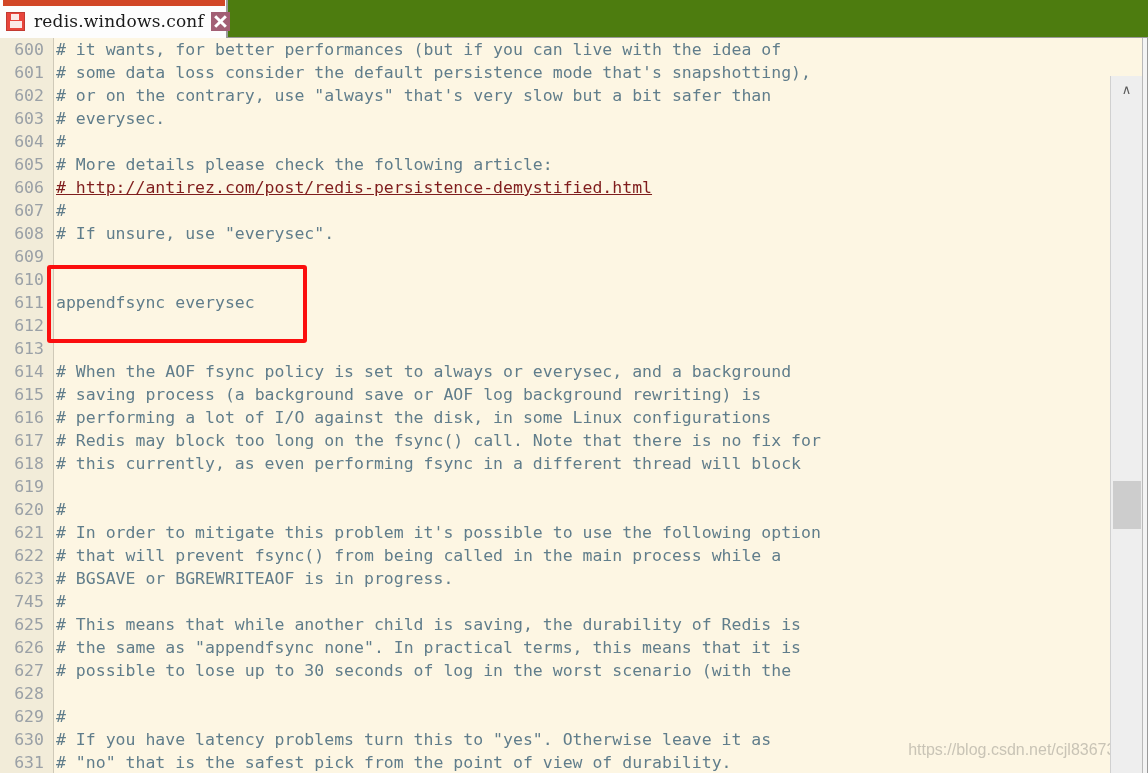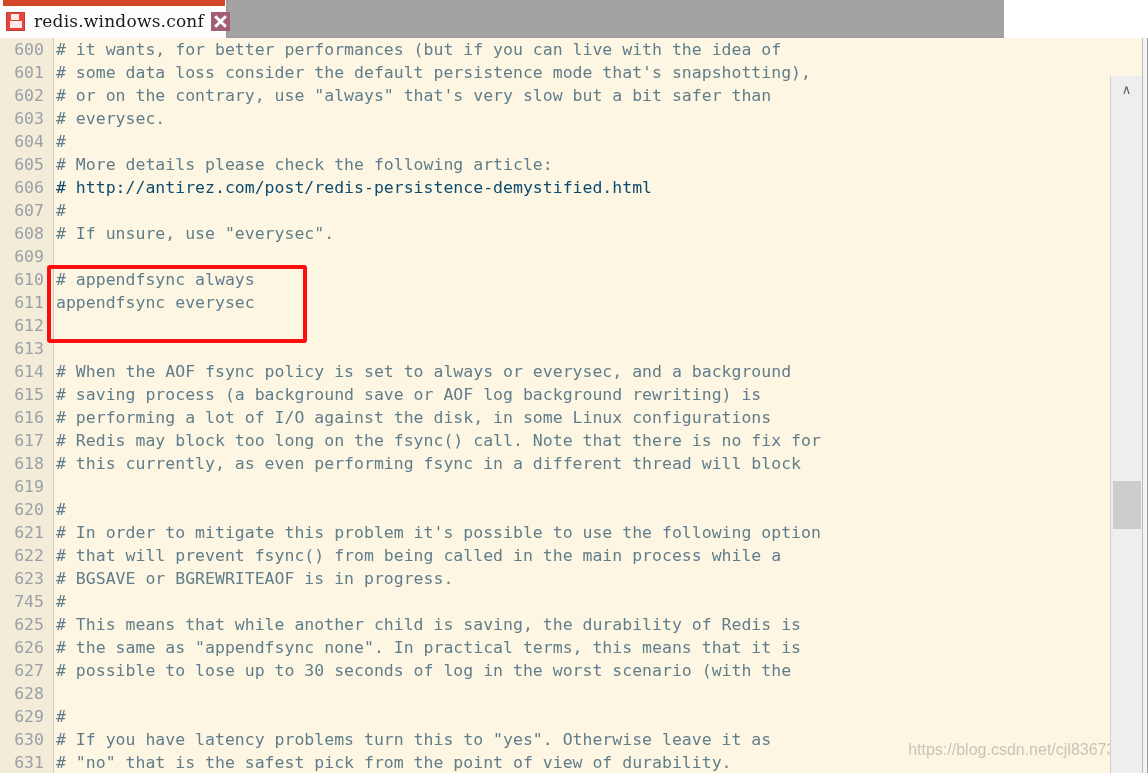--- a/index.html
+++ b/index.html
@@ -11,23 +11,23 @@
     width: 1148px;
     height: 773px;
     overflow: hidden;
     font-family: "DejaVu Sans Mono", monospace;
   }
 
   
   .tabbar {
     position: absolute;
     left: 0; top: 0;
-    width: 1004px;
+    width: 1148px;
     height: 38px;
-    background: #a3a3a3;
+    background: #4d7c0f;
     border-bottom: 1px solid #9a9a9a;
     box-sizing: border-box;
   }
   .tab {
     position: absolute;
     left: 0; top: 0;
     width: 228px;
     height: 38px;
     background: #fdfdfd;
     border-right: 2px solid #9b9b9b;
@@ -140,21 +140,22 @@
     color: #9aa0a6;
     font-size: 16.5px;
   }
   .tx {
     position: absolute;
     left: 56px; top: 0;
     color: #607d8b;
     font-size: 16.5px;
   }
   .tx.link {
-    color: #0c4a6e;
+    text-decoration: underline;
+    color: #7f1d1d;
   }
 
   
   .redbox {
     position: absolute;
     left: 47px;
     top: 227px;
     width: 260px;
     height: 78px;
     border: 4px solid #fb0e0e;
@@ -238,21 +239,21 @@
       <div class="line"><span class="ln">600</span><span class="tx"># it wants, for better performances (but if you can live with the idea of</span></div>
       <div class="line"><span class="ln">601</span><span class="tx"># some data loss consider the default persistence mode that's snapshotting),</span></div>
       <div class="line"><span class="ln">602</span><span class="tx"># or on the contrary, use "always" that's very slow but a bit safer than</span></div>
       <div class="line"><span class="ln">603</span><span class="tx"># everysec.</span></div>
       <div class="line"><span class="ln">604</span><span class="tx">#</span></div>
       <div class="line"><span class="ln">605</span><span class="tx"># More details please check the following article:</span></div>
       <div class="line"><span class="ln">606</span><span class="tx link"># http://antirez.com/post/redis-persistence-demystified.html</span></div>
       <div class="line"><span class="ln">607</span><span class="tx">#</span></div>
       <div class="line"><span class="ln">608</span><span class="tx"># If unsure, use "everysec".</span></div>
       <div class="line"><span class="ln">609</span><span class="tx"></span></div>
-      <div class="line"><span class="ln">610</span><span class="tx"># appendfsync always</span></div>
+      <div class="line"><span class="ln">610</span></div>
       <div class="line"><span class="ln">611</span><span class="tx">appendfsync everysec</span></div>
       <div class="line"><span class="ln">612</span></div>
       <div class="line"><span class="ln">613</span><span class="tx"></span></div>
       <div class="line"><span class="ln">614</span><span class="tx"># When the AOF fsync policy is set to always or everysec, and a background</span></div>
       <div class="line"><span class="ln">615</span><span class="tx"># saving process (a background save or AOF log background rewriting) is</span></div>
       <div class="line"><span class="ln">616</span><span class="tx"># performing a lot of I/O against the disk, in some Linux configurations</span></div>
       <div class="line"><span class="ln">617</span><span class="tx"># Redis may block too long on the fsync() call. Note that there is no fix for</span></div>
       <div class="line"><span class="ln">618</span><span class="tx"># this currently, as even performing fsync in a different thread will block</span></div>
       <div class="line"><span class="ln">619</span></div>
       <div class="line"><span class="ln">620</span><span class="tx">#</span></div>

